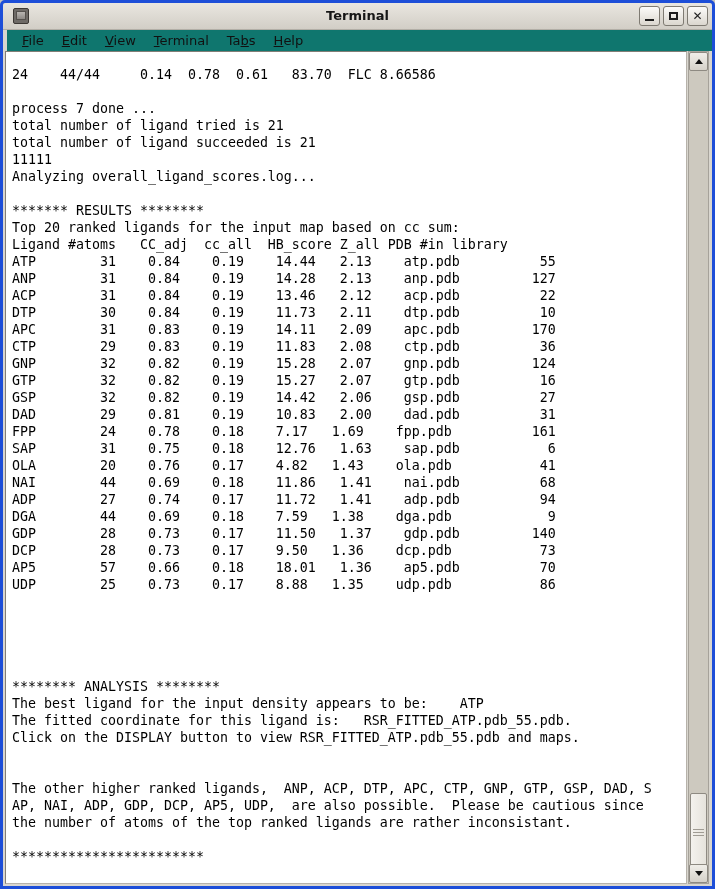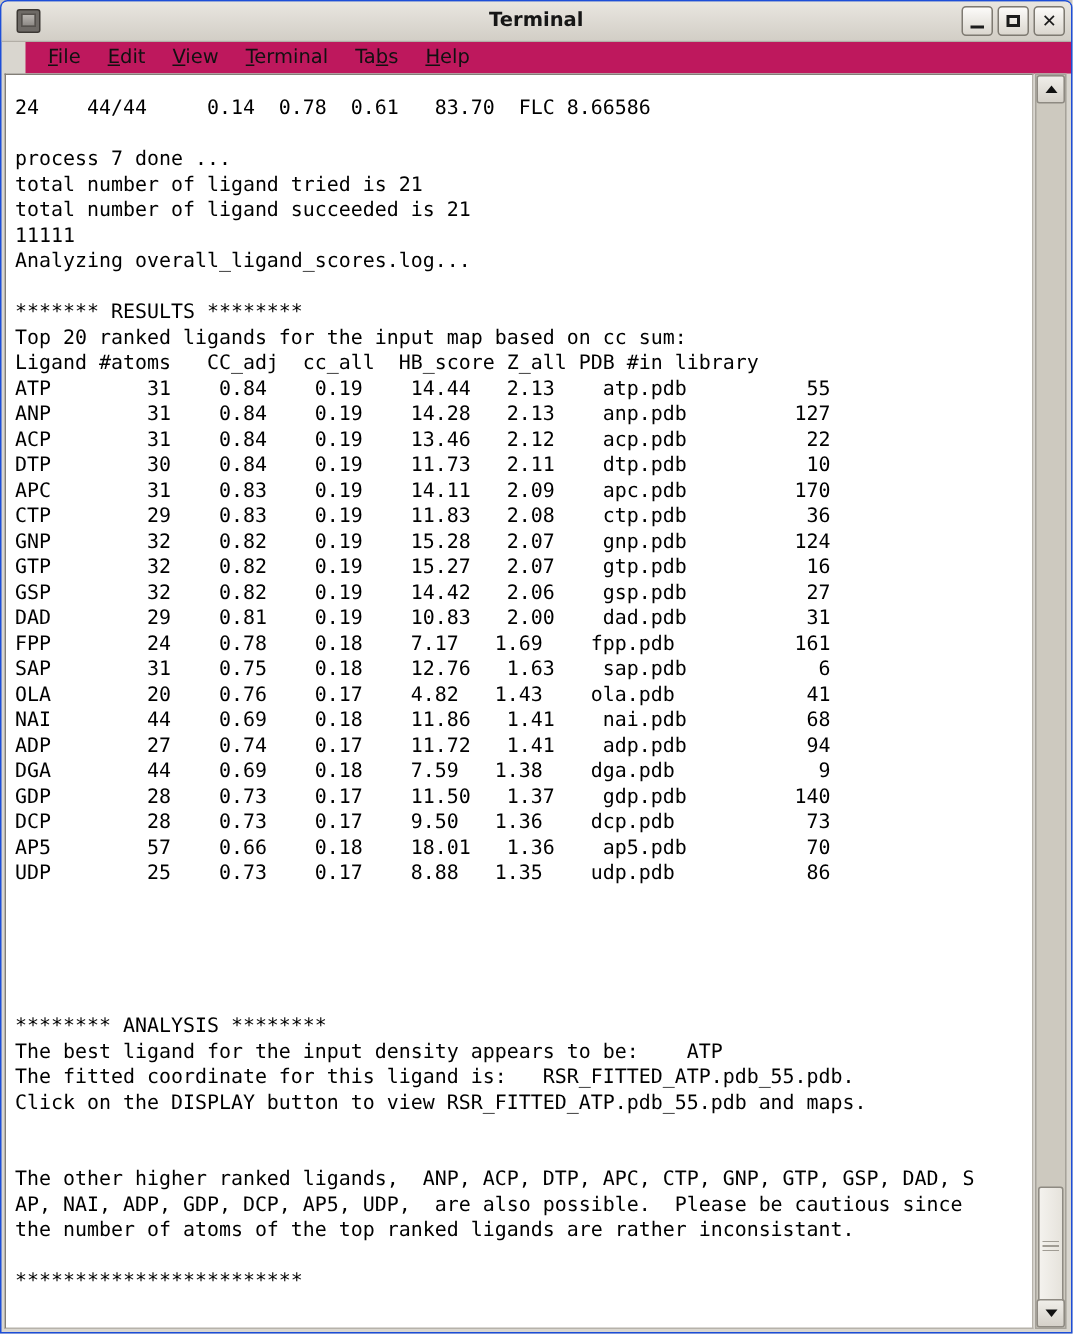--- a/index.html
+++ b/index.html
@@ -2,21 +2,21 @@
 <html><head>
 <meta charset="utf-8">
 <style>
   html,body { margin:0; padding:0; }
   body {
     width:715px; height:889px; position:relative; overflow:hidden;
     background:#c9c5bd; font-family:"DejaVu Sans", sans-serif;
   }
   .window {
     position:absolute; inset:0; background:#d9d6cf;
-    border:1px solid #1d4ed8; box-sizing:border-box;
+    border:3px solid #1d4ed8; box-sizing:border-box;
     border-radius:5px 5px 0 0;
   }
   
   .titlebar {
     position:absolute; top:0; left:0; right:0; height:26px;
     background:linear-gradient(#e9e6e0,#d2cec6);
     border-bottom:1px solid #b2aea6; border-radius:4px 4px 0 0;
   }
   .title {
     text-align:center; font-size:13px; font-weight:bold; color:#161616;
@@ -37,22 +37,22 @@
     border:1px solid #7e7a72; border-radius:3px;
     background:linear-gradient(#fcfbf9,#dbd7cf);
     display:flex; align-items:center; justify-content:center;
     color:#1c1c1c; font-weight:bold; font-size:11px; cursor:default;
   }
   .glyph-min { width:9px; height:3px; border-bottom:2px solid #1c1c1c; margin-top:4px; }
   .glyph-max { width:9px; height:8px; border:2px solid #1c1c1c; box-sizing:border-box; }
   .glyph-close { font-size:12px; line-height:1; }
   
   .menubar {
-    position:absolute; top:27px; left:16px; right:0; height:21px;
-    background:#be185d; display:flex; align-items:center; padding-left:6px;
+    position:absolute; top:27px; left:4px; right:0; height:21px;
+    background:#0f766e; display:flex; align-items:center; padding-left:6px;
     font-size:13px; color:#111;
   }
   .menu-item { padding:2px 9px; }
   .menu-item u { text-decoration:underline; }
   
   .term-wrap {
     position:absolute; top:48px; left:2px; right:25px; bottom:2px;
     background:#ffffff; box-sizing:border-box;
     border:1px solid #827e76; border-right-color:#b6b2aa; border-bottom-color:#b6b2aa;
     overflow:hidden;

